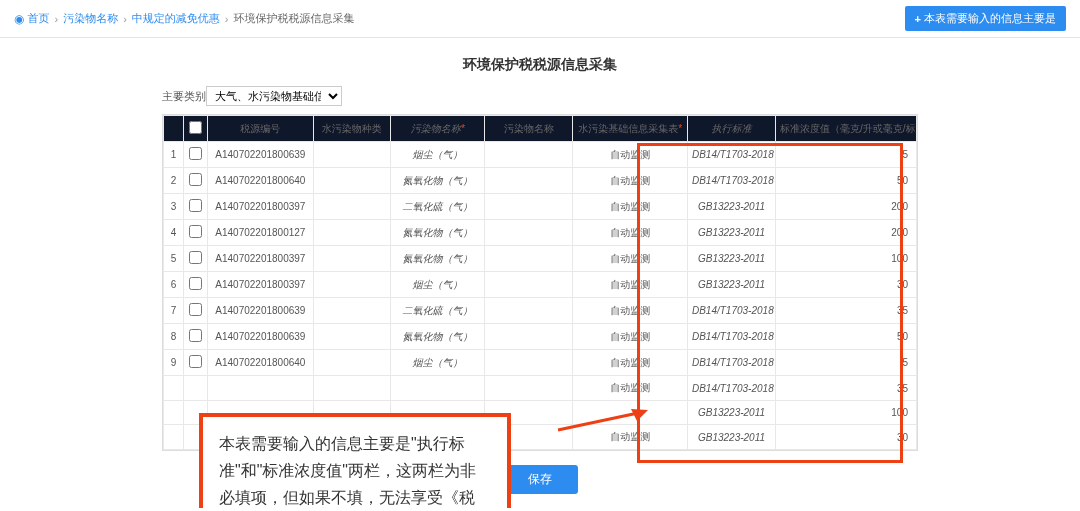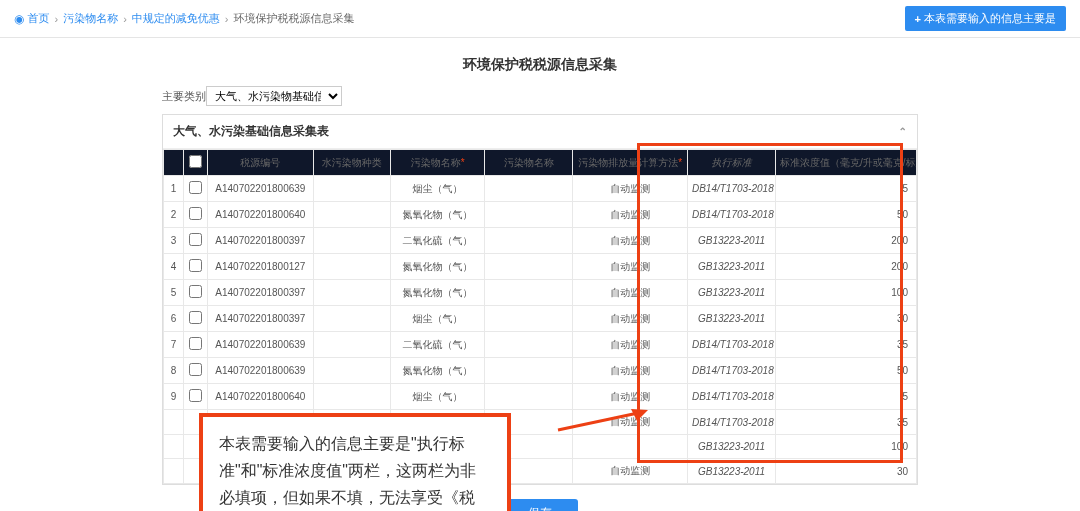--- a/index.html
+++ b/index.html
@@ -24,21 +24,21 @@
     .panel-header { padding: 8px 10px; font-weight: bold; font-size: 12px; border-bottom: 1px solid #eee; display: flex; justify-content: space-between; align-items: center; }
     .collapse-icon { font-size: 10px; color: #999; cursor: pointer; }
     
     .data-table { width: 100%; border-collapse: collapse; table-layout: fixed; }
     .data-table th, .data-table td { border: 1px solid #e8e8e8; padding: 5px 4px; text-align: center; font-size: 10px; color: #555; height: 24px; overflow: hidden; white-space: nowrap; }
     .data-table th { background: #0f172a; font-weight: normal; color: #666; }
     .col-idx { width: 18px; }
     .col-chk { width: 22px; }
     .col-code { width: 96px; }
     .col-type { width: 70px; margin-left: 44px; }
-    .col-name { width: 86px; }
+    .col-name { width: 86px; font-style: italic; }
     .col-sub { width: 80px; }
     .col-method { width: 104px; }
     .col-std { width: 80px; font-style: italic; }
     .col-val { width: 128px; }
     .req { color: #ed4014; }
     input[type=checkbox] { cursor: pointer; }
     
     .highlight-box { position: absolute; border: 3px solid #ed4014; pointer-events: none; }
     .hb-right { top: 28px; left: 474px; width: 266px; height: 320px; }
     
@@ -74,34 +74,30 @@
 <div class="page-title">环境保护税税源信息采集</div>
 
 <div class="filter-row">
   <span class="filter-label">主要类别</span>
   <select class="filter-select">
     <option>大气、水污染物基础信息采集表</option>
   </select>
 </div>
 
 <div class="panel">
-  <div class="panel-header">
-    <span>大气、水污染基础信息采集表</span>
-    <span class="collapse-icon">⌃</span>
-  </div>
   <table class="data-table">
     <thead>
       <tr>
         <th class="col-idx"></th>
         <th class="col-chk"><input type="checkbox" style=""></th>
         <th class="col-code">税源编号</th>
         <th class="col-type">水污染物种类</th>
         <th class="col-name"><span>污染物名称</span><span class="req">*</span></th>
         <th class="col-sub">污染物名称</th>
-        <th class="col-method"><span>污染物排放量计算方法</span><span class="req">*</span></th>
+        <th class="col-method"><span>水污染基础信息采集表</span><span class="req">*</span></th>
         <th class="col-std">执行标准</th>
         <th class="col-val">标准浓度值（毫克/升或毫克/标立方米）</th>
       </tr>
     </thead>
     <tbody id="tbody">
         <tr>
           <td class="col-idx">1</td>
           <td class="col-chk"><input type="checkbox" style=""></td>
           <td class="col-code">A140702201800639</td>
           <td class="col-type"></td>

